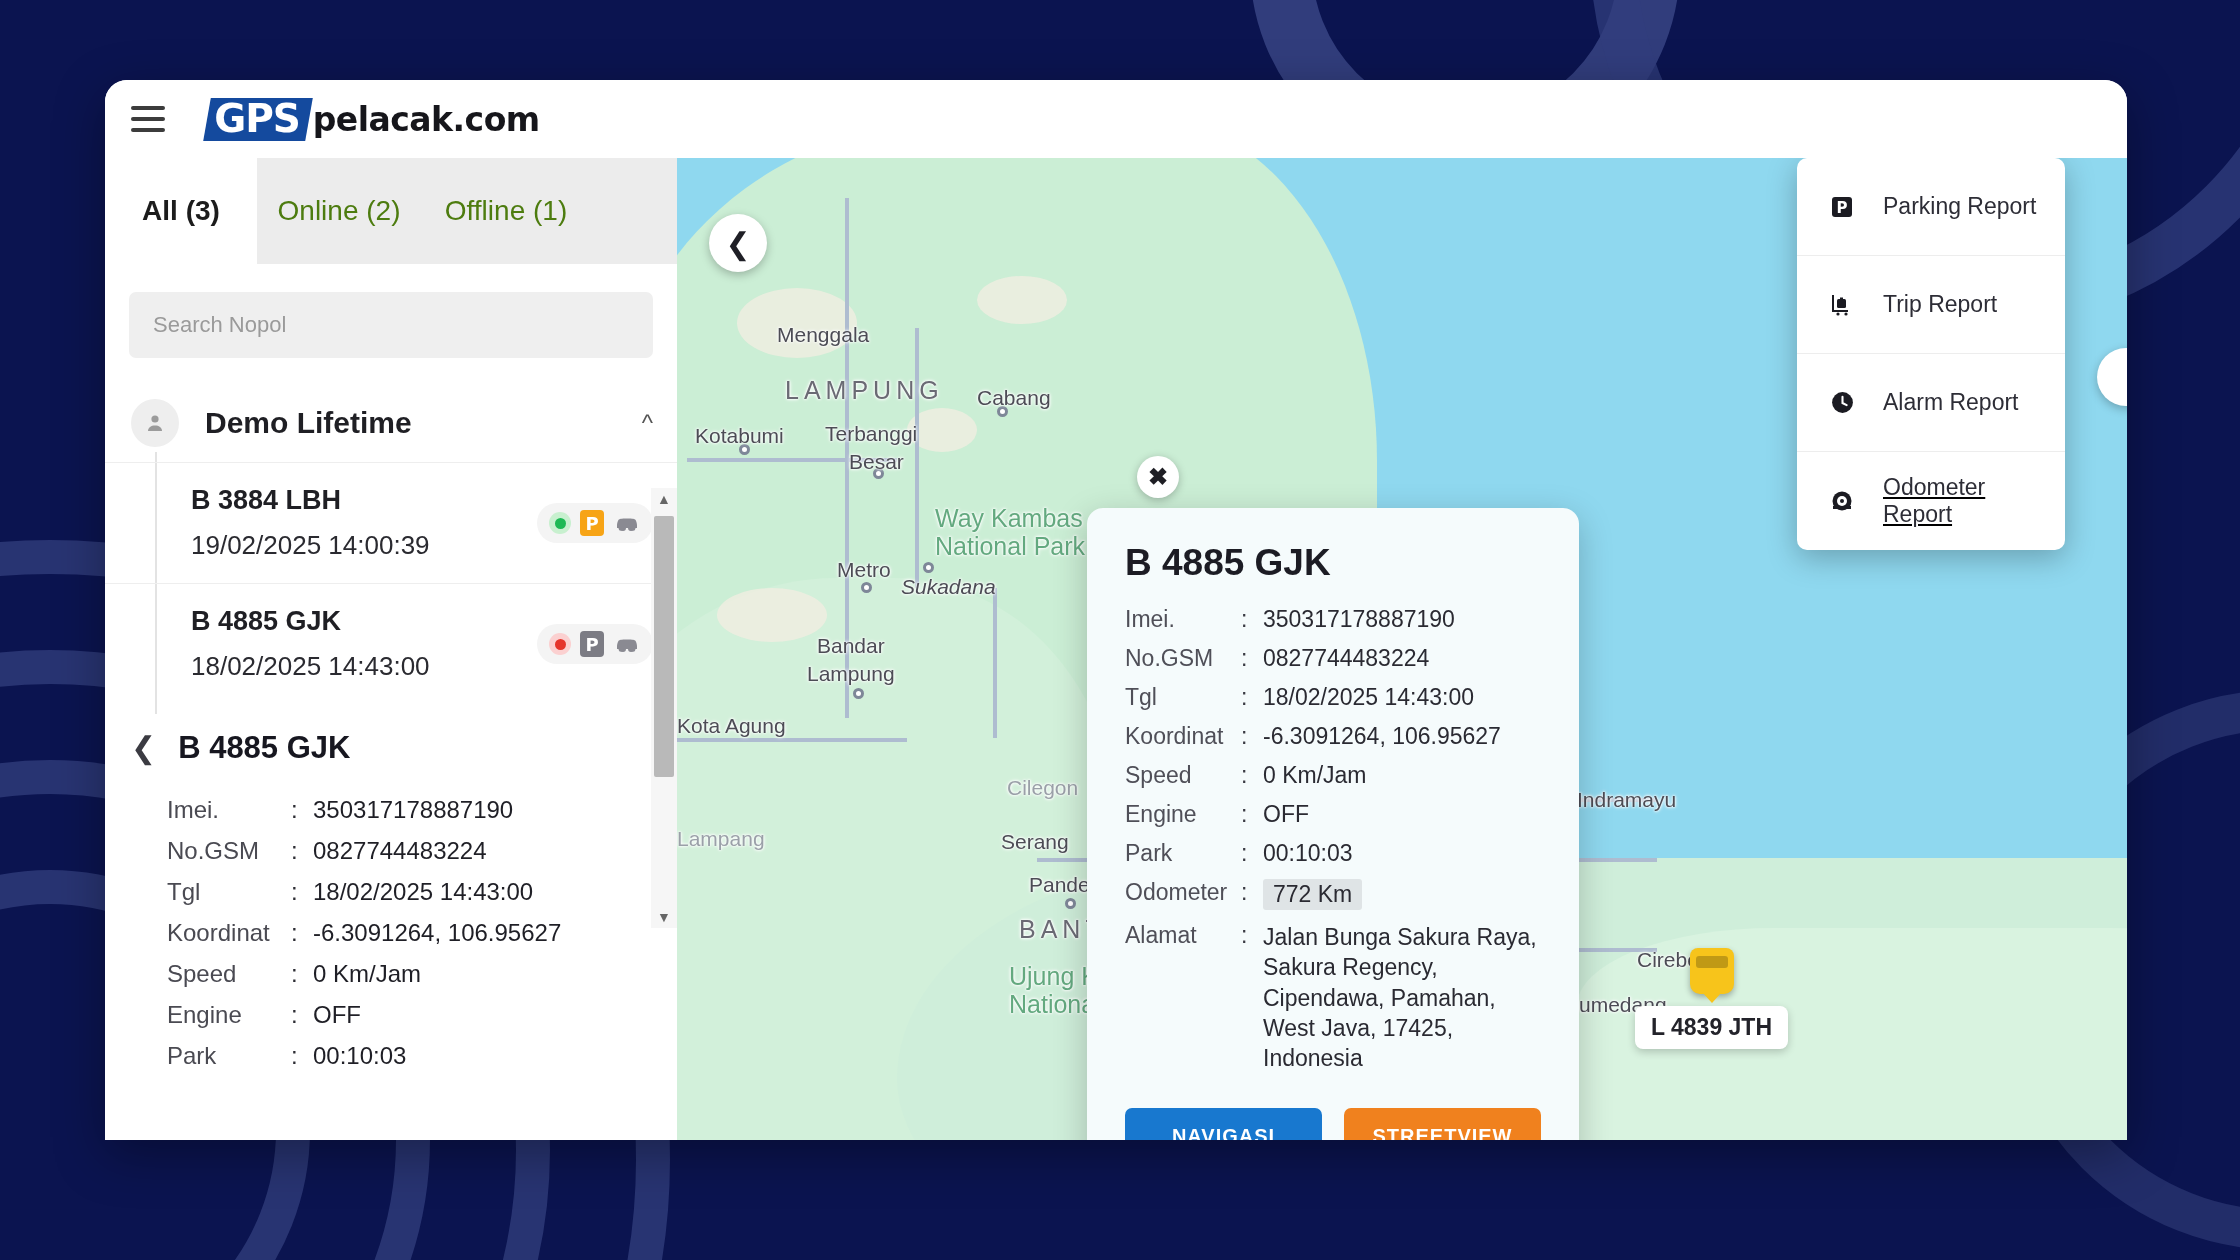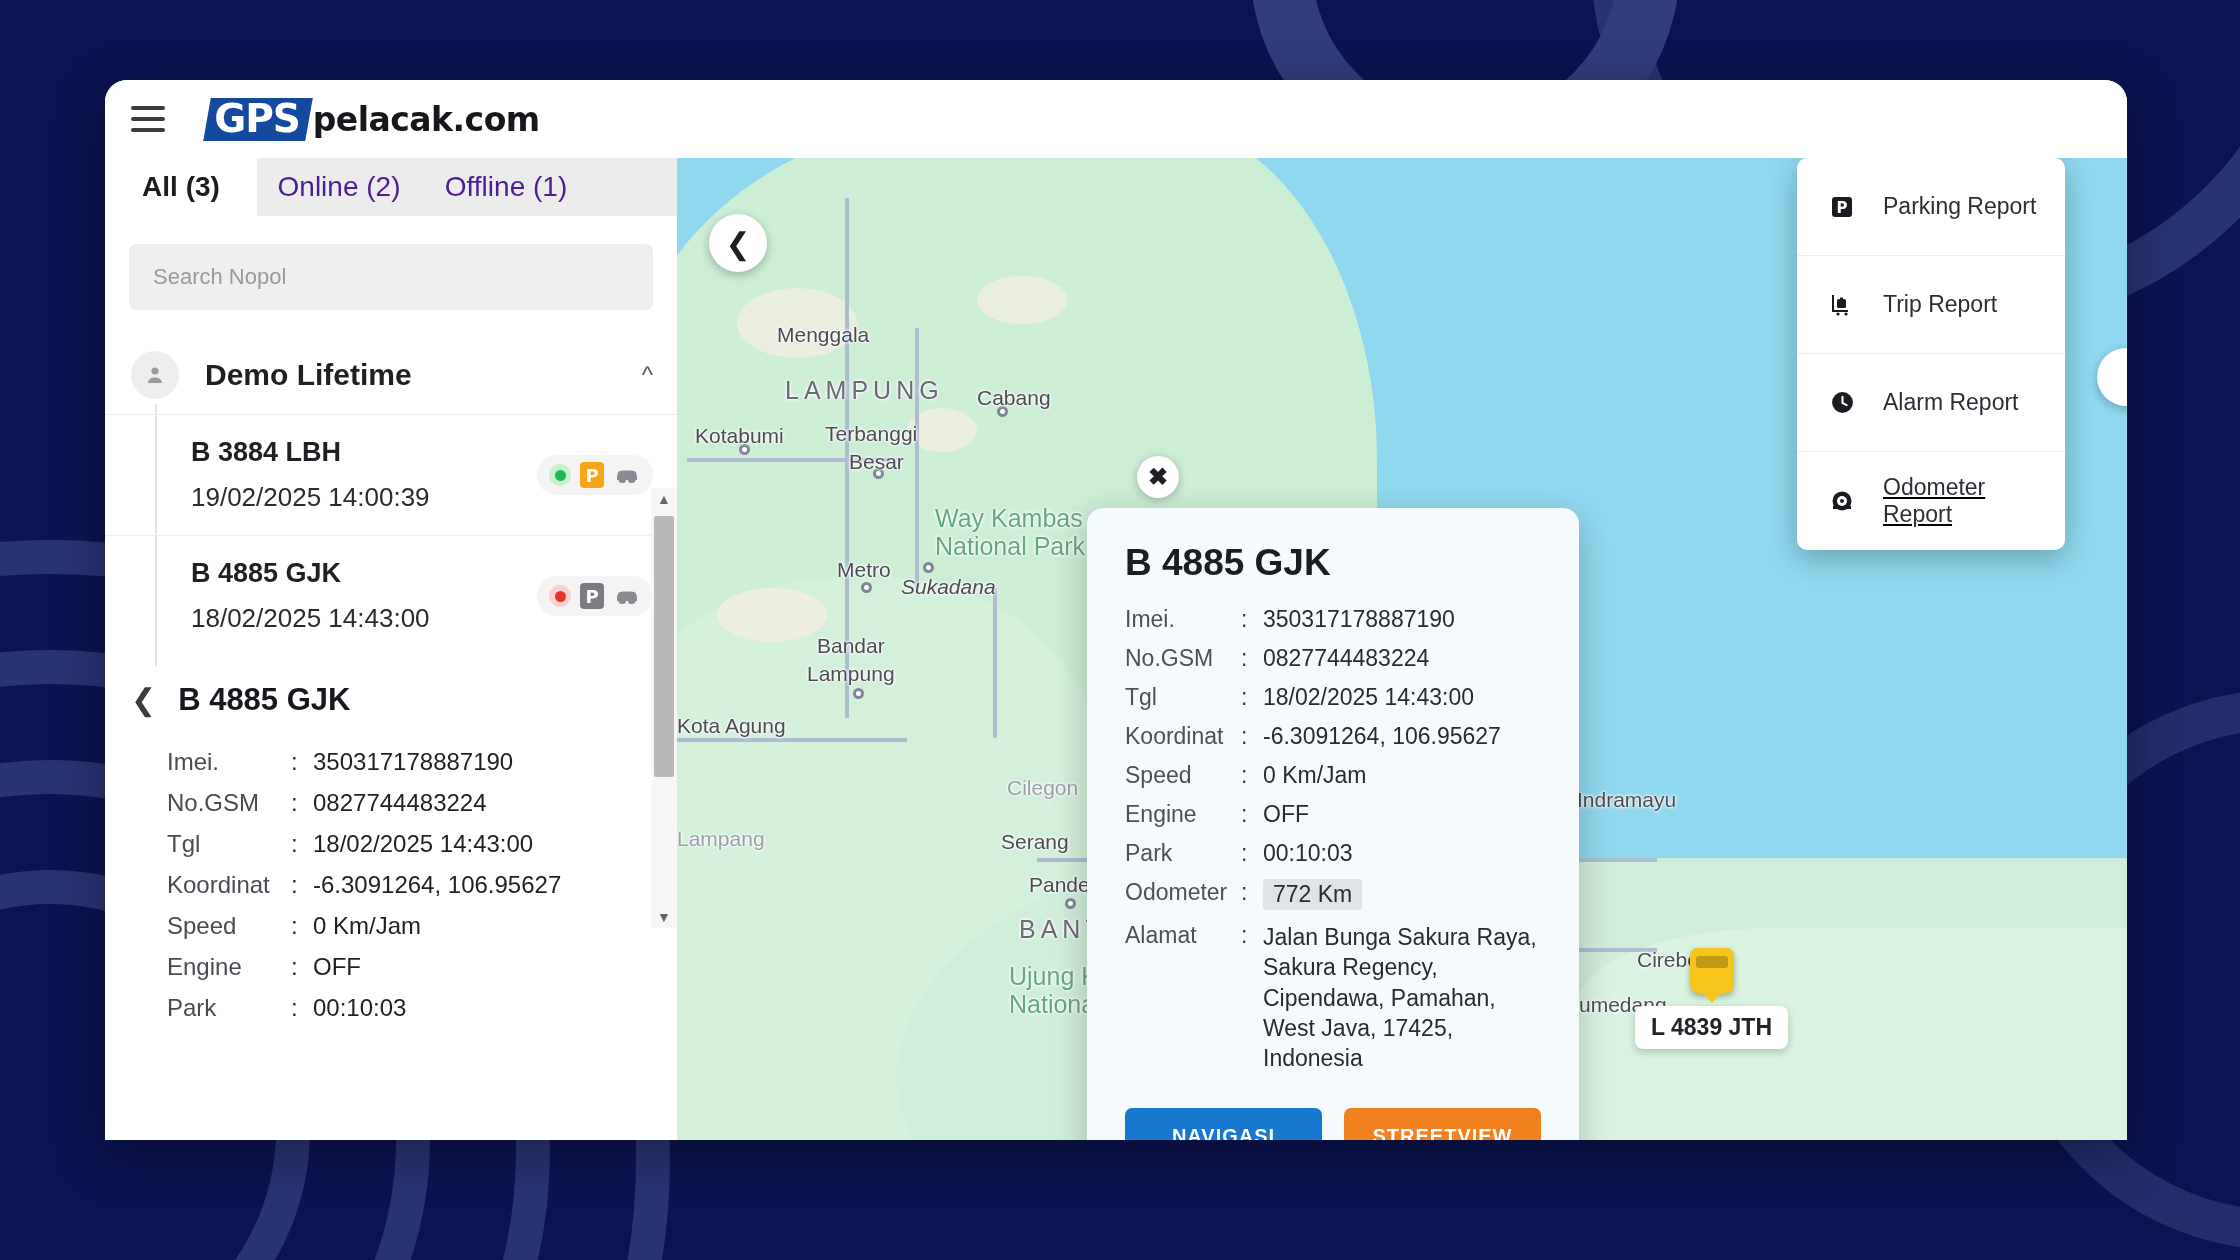--- a/index.html
+++ b/index.html
@@ -67,23 +67,23 @@
   .report-label { font-size: 23px; font-weight: 700; color: #3f3f46; letter-spacing: .6px; }
   .person-icon { margin-left: 62px; margin-right: 18px; display: flex; align-items: center; }
   .user-label { font-size: 23px; font-weight: 700; color: #26262b; letter-spacing: .5px;
     white-space: nowrap; padding-right: 14px; }
 
   
   .body-split { display: flex; height: 982px; }
 
   
   .sidebar { width: 572px; background: #fff; position: relative; flex: 0 0 572px; }
-  .tabs { display: flex; height: 58px; background: #ececec; }
+  .tabs { display: flex; height: 106px; background: #ececec; }
   .tab { display: flex; align-items: center; justify-content: center;
-    font-size: 28px; color: #4c1d95; font-weight: 500; }
+    font-size: 28px; color: #4d7c0f; font-weight: 500; }
   .tab.active { background: #fff; color: #1c1c1c; font-weight: 700; }
   .tab-all { width: 152px; }
   .tab-online { width: 164px; }
   .tab-offline { width: 170px; }
 
   .search-wrap { padding: 28px 24px 0 24px; }
   .search-box {
     height: 66px; background: #efefef; border: none; border-radius: 7px;
     width: 100%; padding: 0 24px; font-size: 22px; color: #8e8e8e;
     font-family: "Liberation Sans", sans-serif;

